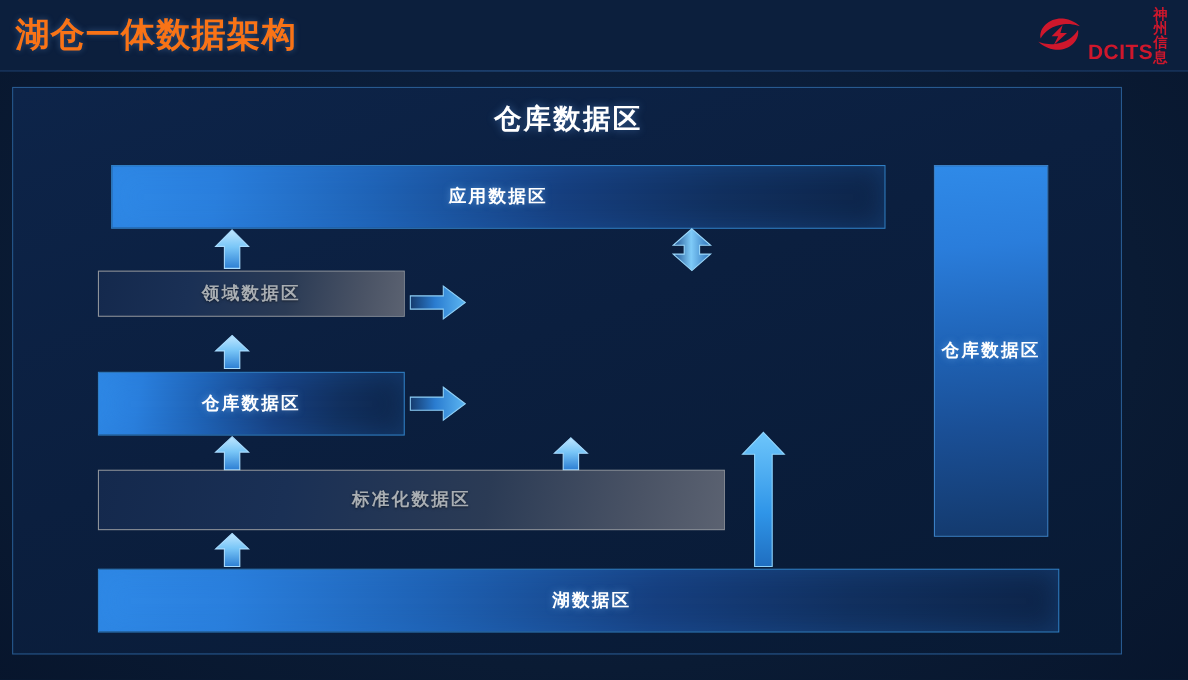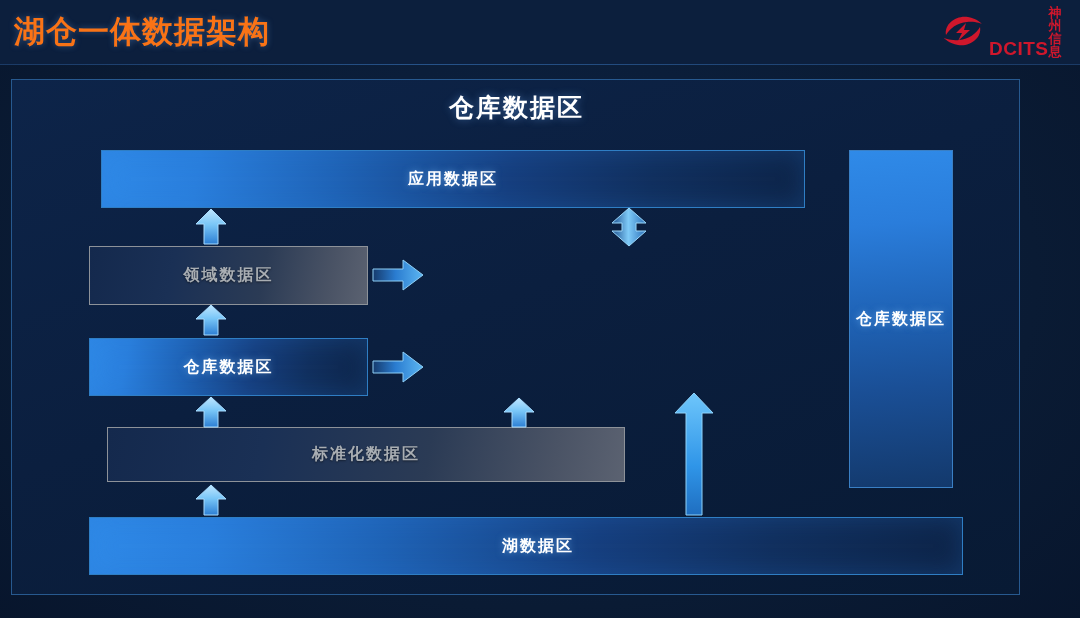--- a/index.html
+++ b/index.html
@@ -132,23 +132,23 @@
     color: #ffffff;
     border: 1px solid #3a7fc4;
     background: linear-gradient(175deg,
         #2f8ae8 0%, #2a7ddb 22%, #1f63b6 48%,
         #1a4f96 70%, #16427d 88%, #13396c 100%);
     text-shadow: 0 0 7px rgba(130,195,255,.55);
   }
 
   
   #zone-app       { left: 101px;  top: 150px; width: 704px; height: 58px; }
-  #zone-domain    { left: 89px;  top: 246px; width: 279px; height: 59px; }
+  #zone-domain    { left: 89px;  top: 246px; width: 279px; height: 42px; }
   #zone-warehouse { left: 89px;  top: 338px; width: 279px; height: 58px; }
-  #zone-standard  { left: 107px;  top: 427px; width: 518px; height: 55px; text-align: center; }
+  #zone-standard  { left: 89px;  top: 427px; width: 570px; height: 55px; text-align: center; }
   #zone-lake      { left: 89px;  top: 517px; width: 874px; height: 58px; padding-left: 24px; }
   #zone-dept      { left: 426px; top: 245px; width: 367px; height: 152px; }
   #zone-archive   { left: 849px; top: 150px; width: 104px; height: 338px; }
 
   
   .arrow { position: absolute; }
   .arrow svg { display: block; width: 100%; height: 100%; }
 
   
   #arrow-lake-std      { left: 194px; top: 484px; width: 34px; height: 32px; }

